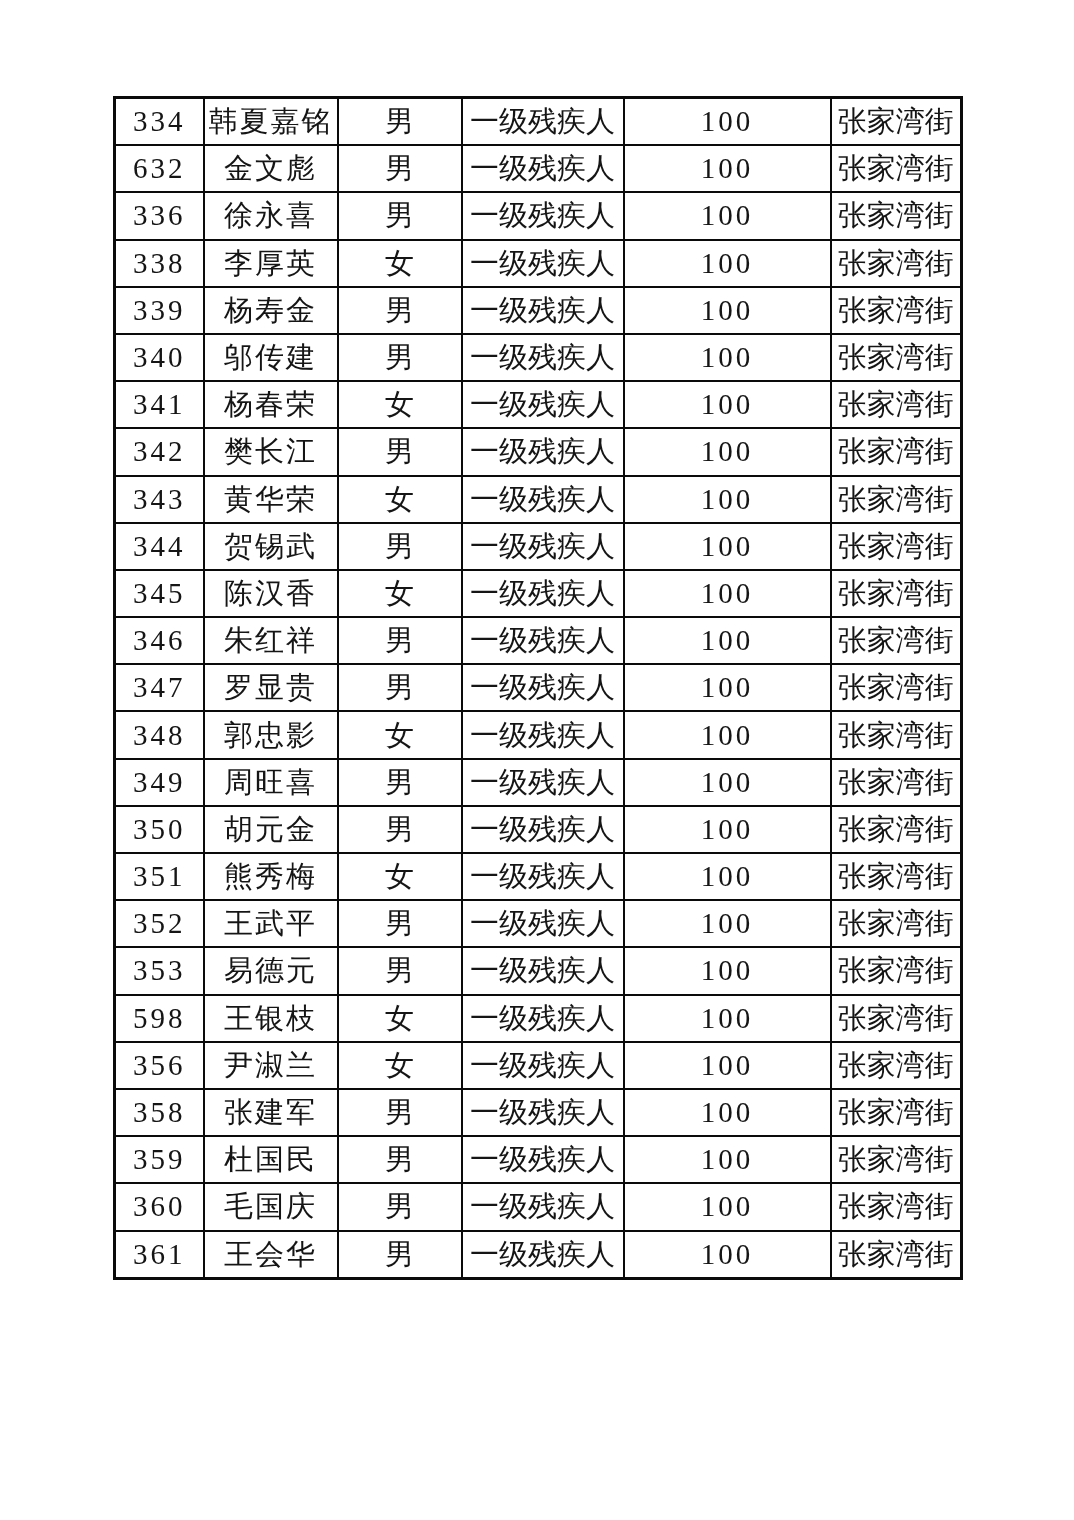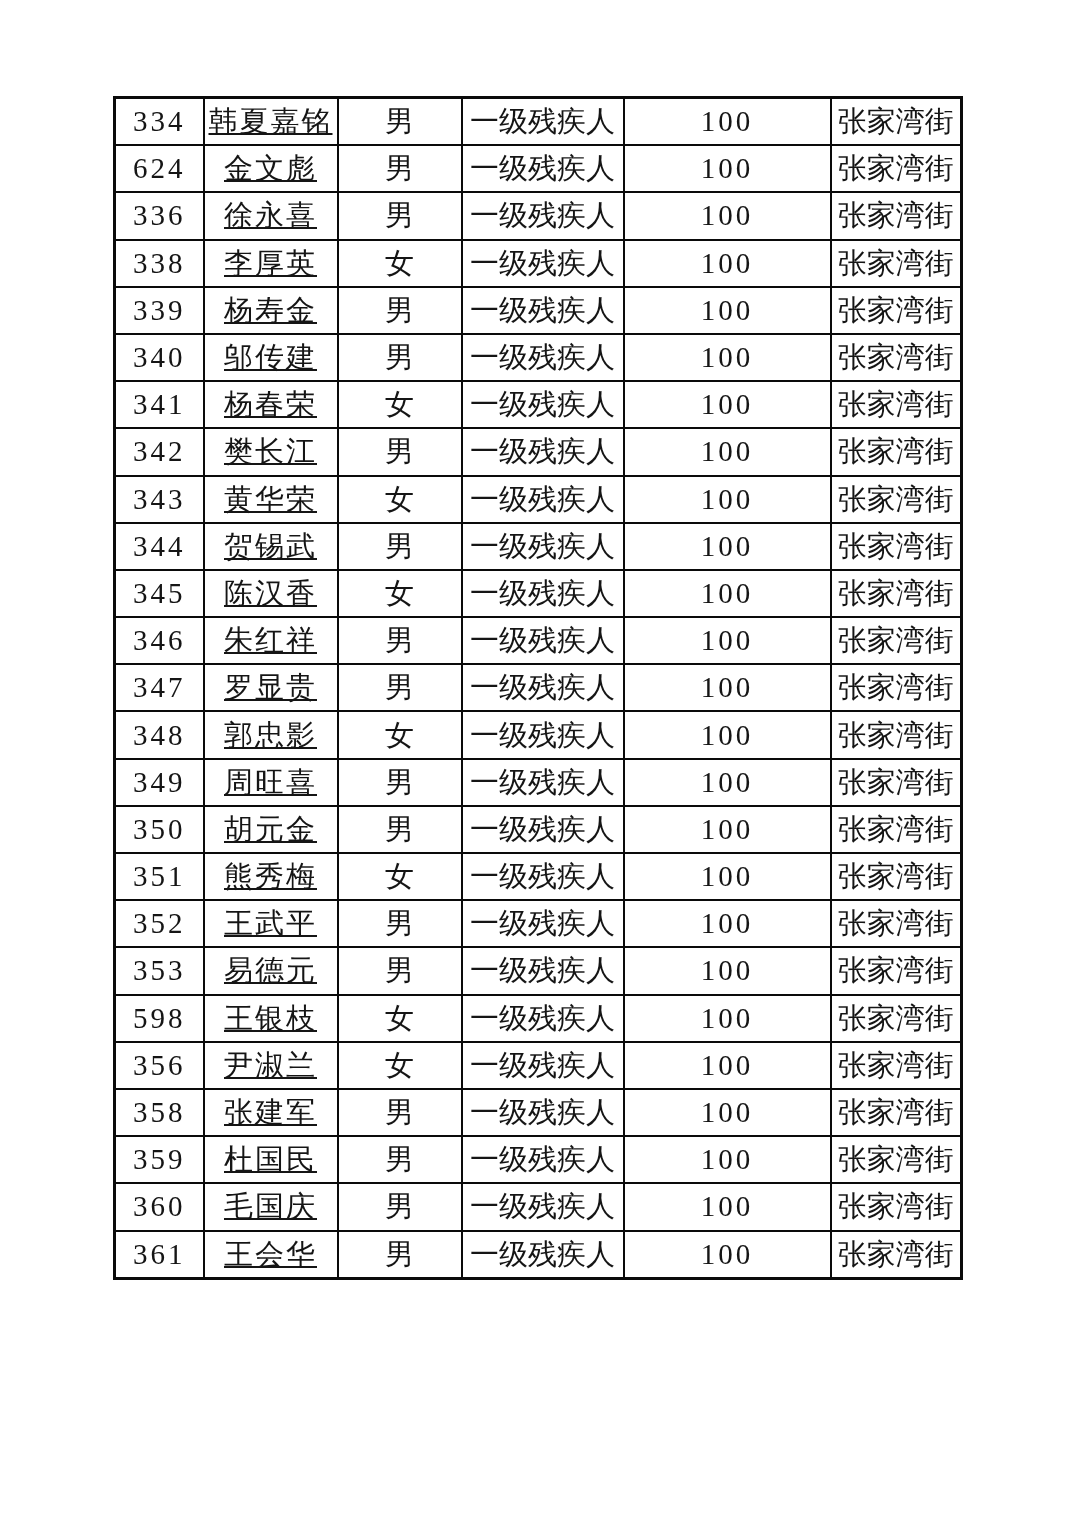--- a/index.html
+++ b/index.html
@@ -42,21 +42,20 @@
     line-height: 1;
     white-space: nowrap;
     overflow: hidden;
   }
   td.num {
     letter-spacing: 3px;
     font-size: 30px;
   }
   td.name {
     letter-spacing: 2px;
-    text-decoration: underline;
   }
 </style>
 </head>
 <body>
 
 <div class="page">
   <table class="roster">
     <colgroup>
       <col style="width:89px">
       <col style="width:134px">
@@ -68,21 +67,21 @@
     <tbody>
         <tr>
     <td class="num">334</td>
     <td class="name">韩夏嘉铭</td>
     <td class="cjk">男</td>
     <td class="cjk">一级残疾人</td>
     <td class="num">100</td>
     <td class="cjk">张家湾街</td>
   </tr>
         <tr>
-    <td class="num">624</td>
+    <td class="num">632</td>
     <td class="name">金文彪</td>
     <td class="cjk">男</td>
     <td class="cjk">一级残疾人</td>
     <td class="num">100</td>
     <td class="cjk">张家湾街</td>
   </tr>
         <tr>
     <td class="num">336</td>
     <td class="name">徐永喜</td>
     <td class="cjk">男</td>

